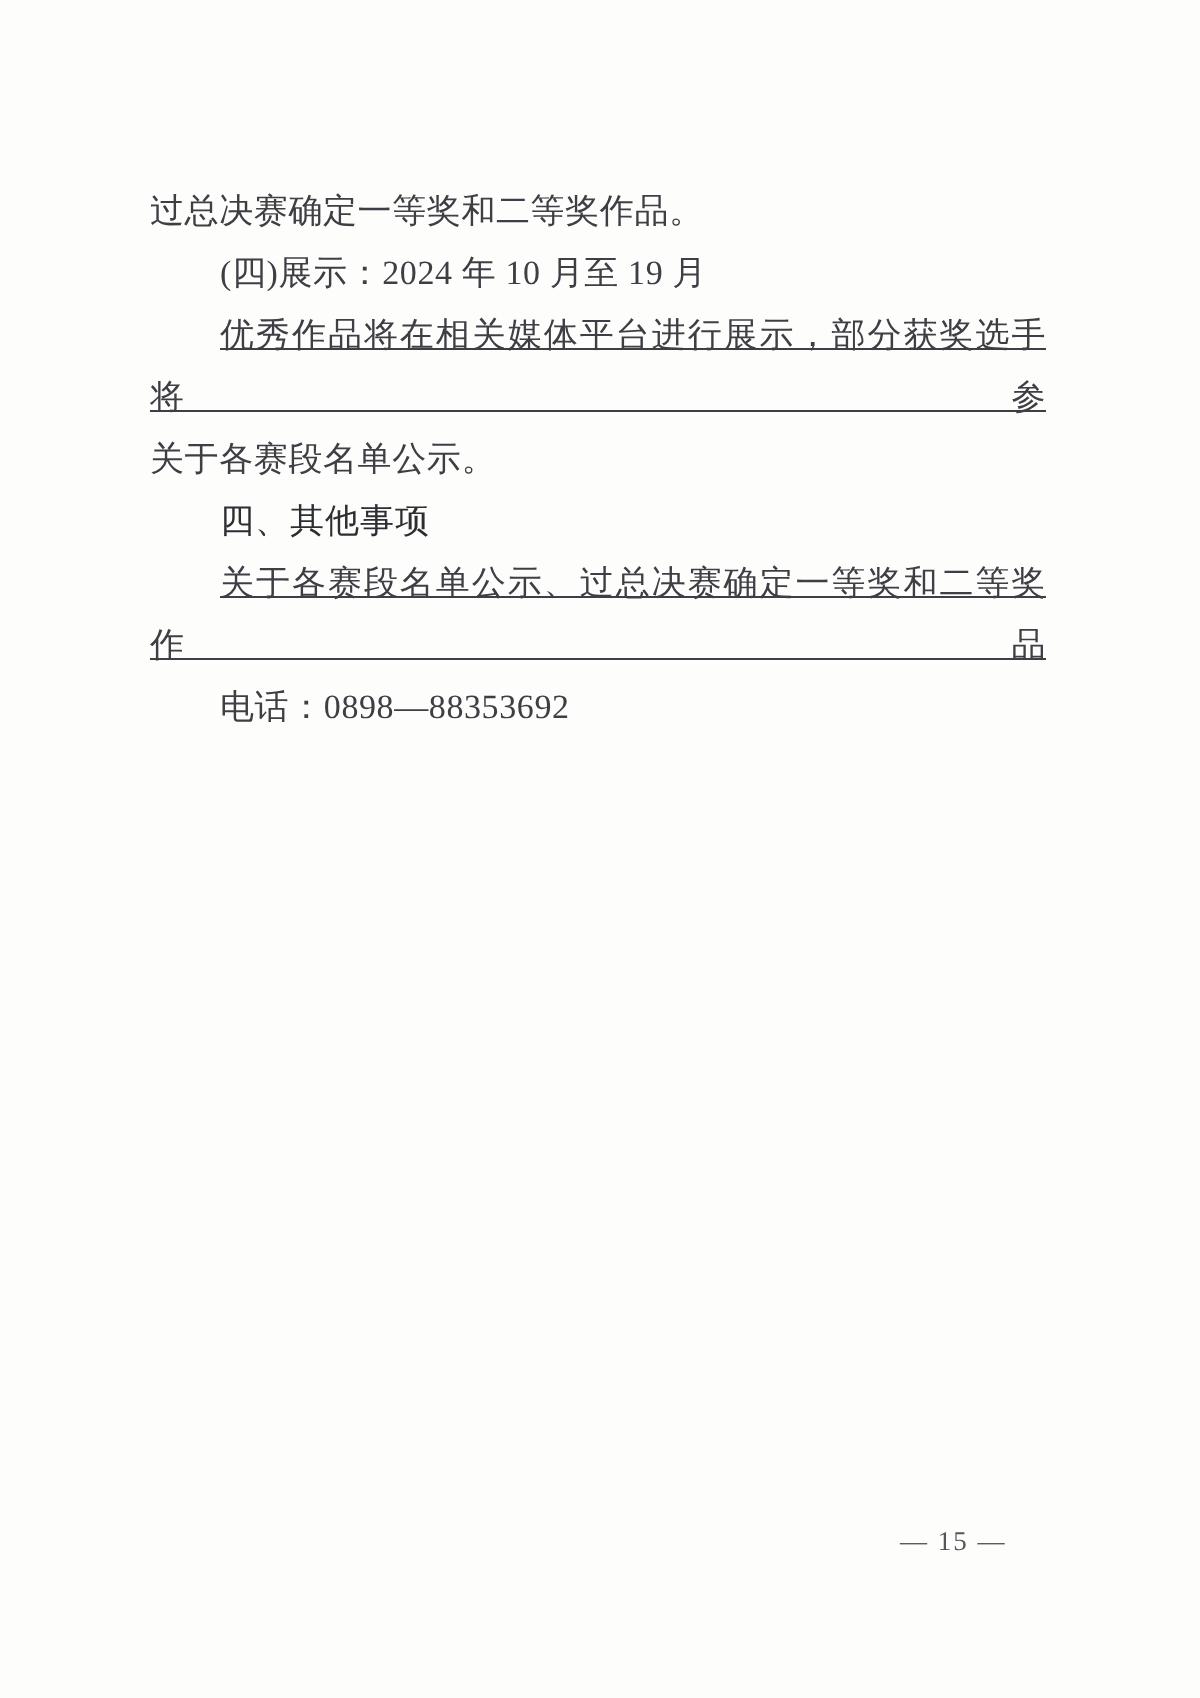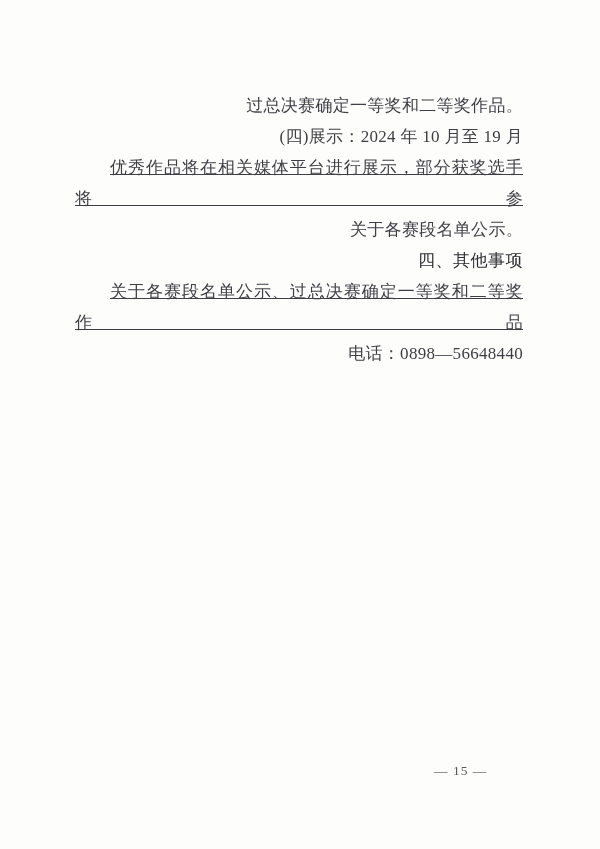--- a/index.html
+++ b/index.html
@@ -24,55 +24,54 @@
     position: absolute;
     left: 75px;
     top: 90px;
     width: 448px;
     font-size: 17px;
     line-height: 31px;
     letter-spacing: 0.3px;
   }
   .line {
     min-height: 31px;
-    text-align: right;
   }
   .indent {
     text-indent: 35px;
   }
   .stretch {
     text-align: justify;
     text-align-last: justify;
     text-justify: inter-ideograph;
     text-decoration: underline;
   }
   .heading {
     font-weight: normal;
     color: #2d2d32;
     font-family: "Liberation Sans", "DejaVu Sans", sans-serif;
     letter-spacing: 0.5px;
   }
   .footer {
     position: absolute;
-    left: 434px;
+    left: 450px;
     top: 762px;
     font-size: 13.5px;
     line-height: 18px;
     color: #55555a;
     letter-spacing: 1px;
     font-family: "Liberation Serif", "DejaVu Serif", serif;
   }
 </style>
 </head>
 <body>
 
 <div class="page">
   <div class="content">
     <div class="line">过总决赛确定一等奖和二等奖作品。</div>
     <div class="line indent">(四)展示：2024 年 10 月至 19 月</div>
     <div class="line indent stretch">优秀作品将在相关媒体平台进行展示，部分获奖选手将参</div>
     <div class="line">关于各赛段名单公示。</div>
     <div class="line indent heading">四、其他事项</div>
     <div class="line indent stretch">关于各赛段名单公示、过总决赛确定一等奖和二等奖作品</div>
-    <div class="line indent">电话：0898—56648440</div>
+    <div class="line indent">电话：0898—88353692</div>
   </div>
   <div class="footer">— 15 —</div>
 </div>
 
 </body></html>

